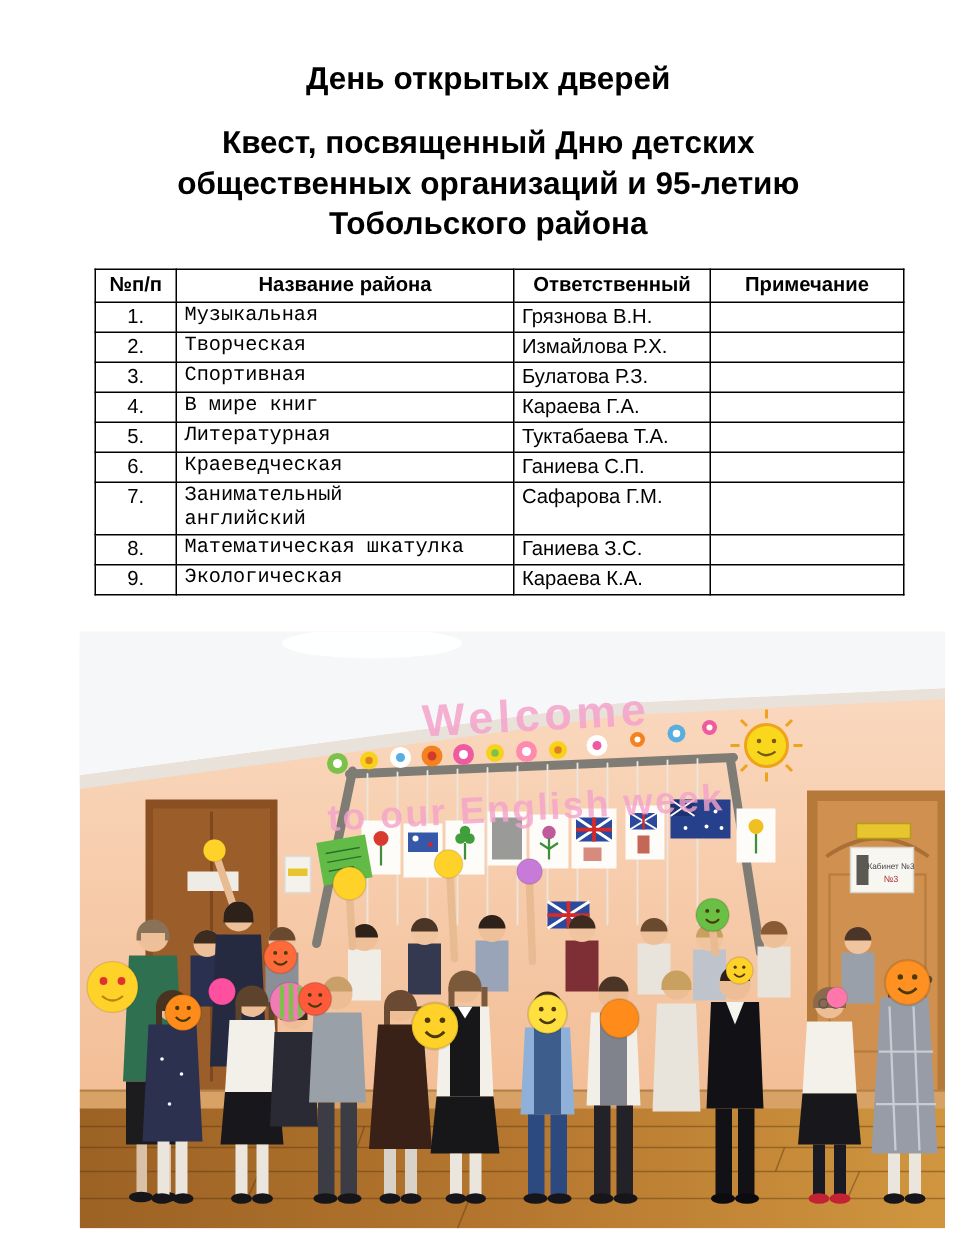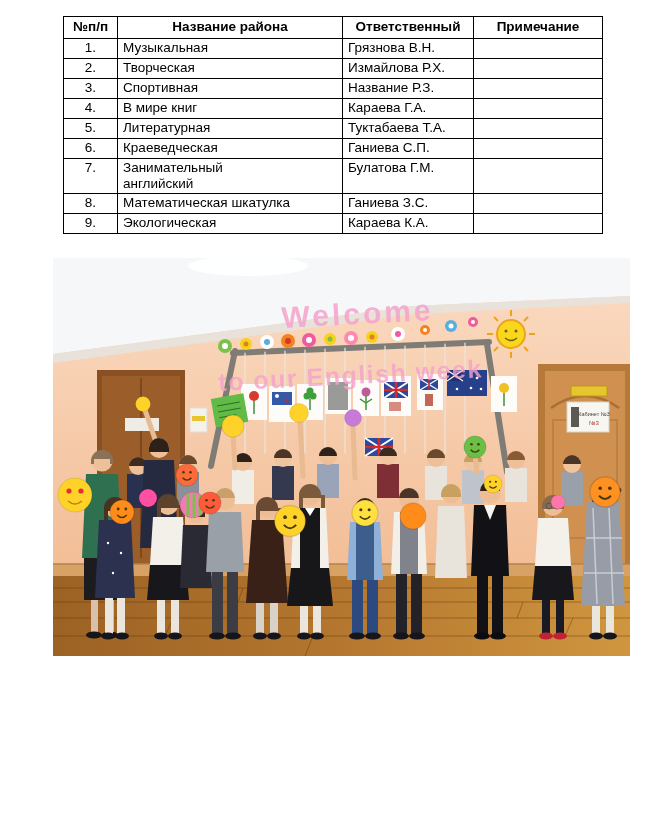--- a/index.html
+++ b/index.html
@@ -23,32 +23,34 @@
   }
   table.stations col.c-num{width:54px;}
   table.stations col.c-station{width:225px;}
   table.stations col.c-resp{width:131px;}
   table.stations col.c-note{width:129px;}
   table.stations th, table.stations td{
     border:1.5px solid #000;padding:1px 5px;vertical-align:top;height:17px;
   }
   table.stations th{font-weight:bold;text-align:center;padding:2px 2px;}
   td.num{text-align:center;padding:1px 2px;}
-  td.station{white-space:pre-line;}
+  td.station{white-space:pre-line;font-family:Liberation Mono, monospace;}
   .photo-wrap{
     margin:24px 0 0 53px;width:577px;height:398px;
     position:relative;overflow:hidden;
   }
   .photo-wrap svg{display:block;}
 </style>
 </head>
 <body>
 
 <div>
 
+  <h1 class="doc-title">День открытых дверей</h1>
+  <h2 class="doc-subtitle">Квест, посвященный Дню детских общественных организаций и 95-летию Тобольского района</h2>
 
   <table class="stations">
     <colgroup>
       <col class="c-num">
         <col class="c-station">
         <col class="c-resp">
         <col class="c-note">
     </colgroup>
     <thead>
       <tr>
@@ -67,21 +69,21 @@
       </tr>
       <tr>
         <td class="num">2.</td>
         <td class="station">Творческая</td>
         <td>Измайлова Р.Х.</td>
         <td></td>
       </tr>
       <tr>
         <td class="num">3.</td>
         <td class="station">Спортивная</td>
-        <td>Название Р.З.</td>
+        <td>Булатова Р.З.</td>
         <td></td>
       </tr>
       <tr>
         <td class="num">4.</td>
         <td class="station">В мире книг</td>
         <td>Караева Г.А.</td>
         <td></td>
       </tr>
       <tr>
         <td class="num">5.</td>
@@ -92,21 +94,21 @@
       <tr>
         <td class="num">6.</td>
         <td class="station">Краеведческая</td>
         <td>Ганиева С.П.</td>
         <td></td>
       </tr>
       <tr>
         <td class="num">7.</td>
         <td class="station">Занимательный
 английский</td>
-        <td>Булатова Г.М.</td>
+        <td>Сафарова Г.М.</td>
         <td></td>
       </tr>
       <tr>
         <td class="num">8.</td>
         <td class="station">Математическая шкатулка</td>
         <td>Ганиева З.С.</td>
         <td></td>
       </tr>
       <tr>
         <td class="num">9.</td>

